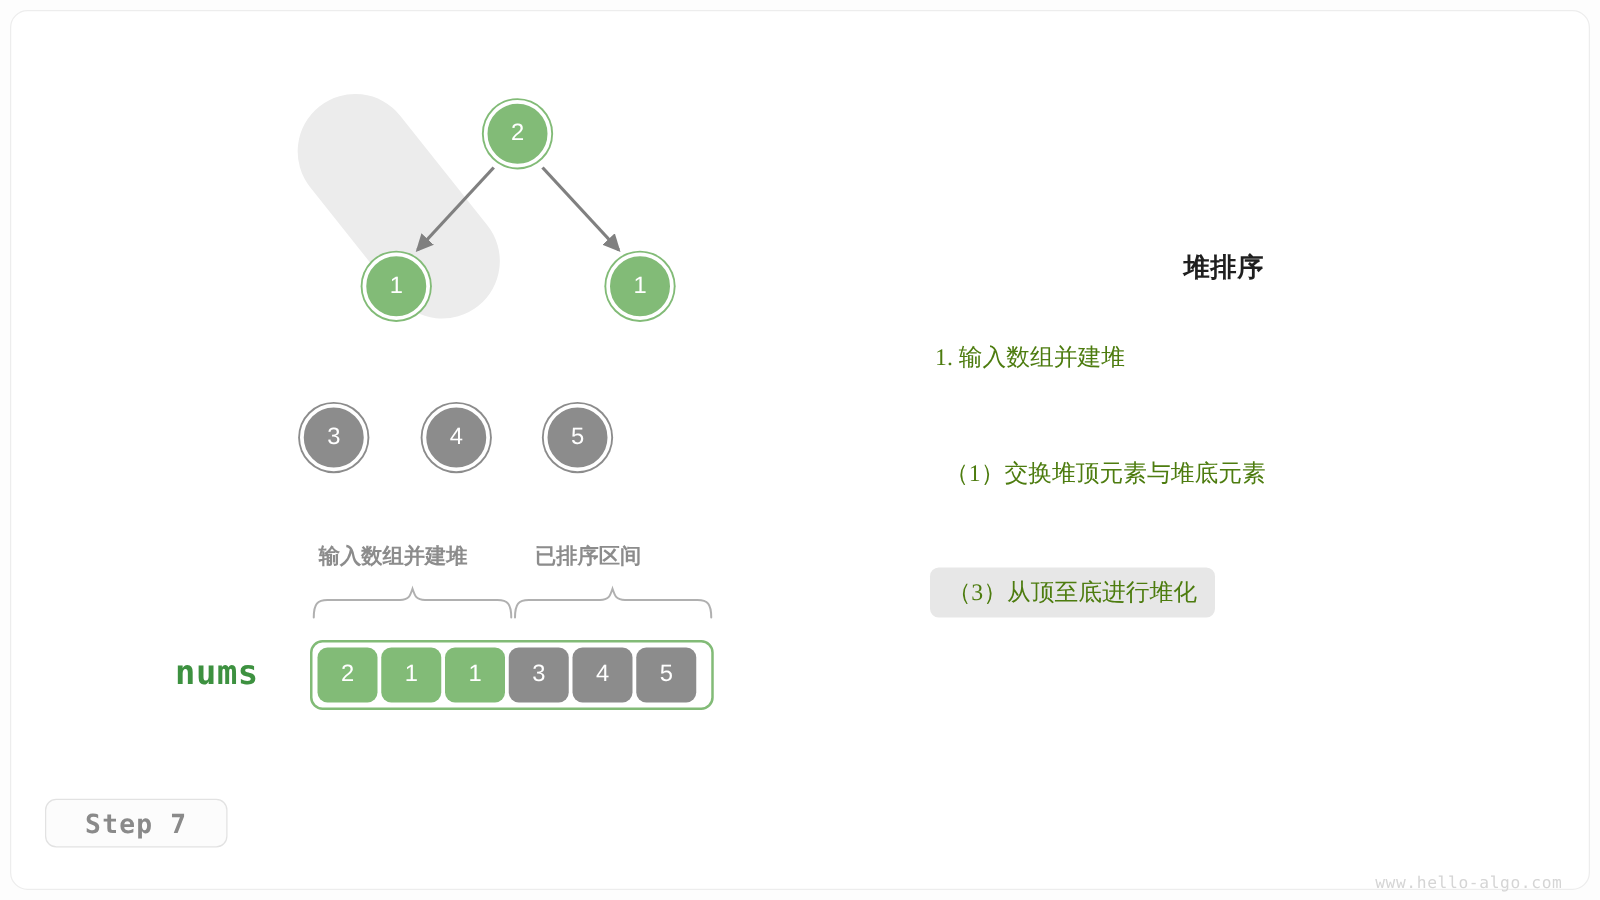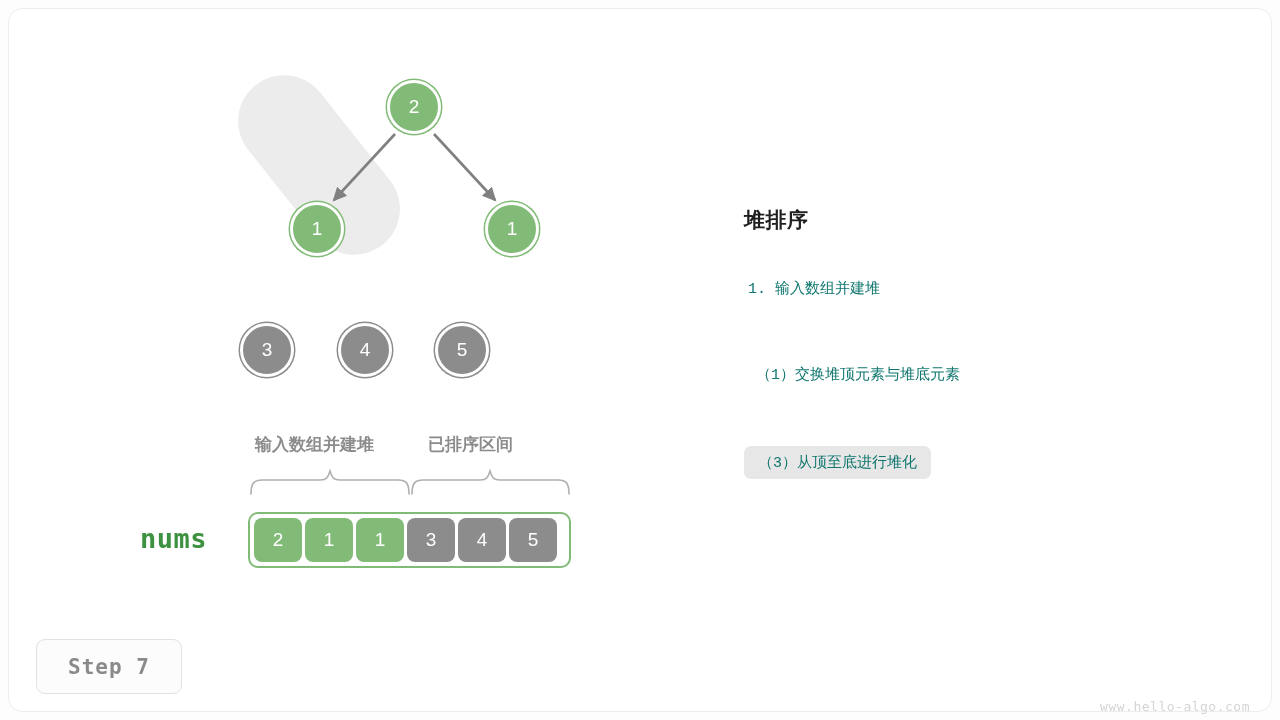--- a/index.html
+++ b/index.html
@@ -122,48 +122,49 @@
     position: absolute;
     left: 744px;
     top: 200px;
     width: 470px;
   }
   .panel-title {
     font-size: 21px;
     font-weight: bold;
     color: #1f1f1f;
     font-family: "DejaVu Sans", "Liberation Sans", sans-serif;
-    margin: 6px 0 40px 0;
+    margin: 0 0 40px 0;
     letter-spacing: 0.5px;
+    text-align: center;
   }
   .panel-item {
-    font-size: 15px;
-    color: #0f766e;
-    font-family: Liberation Mono, monospace;
+    font-size: 19px;
+    color: #4d7c0f;
+    font-family: Liberation Serif, serif;
     margin-bottom: 17px;
     white-space: nowrap;
     display: inline-block;
     padding: 5px 4px;
     border-radius: 7px;
   }
   .panel-item.indent { margin-left: 8px; margin-top: 40px; }
   .panel-item.active {
     background: #e7e7e7;
     padding: 7px 14px;
     margin-left: 0px;
   }
   .panel-row { display: block; }
 
   
   .step-badge {
     position: absolute;
     left: 36px;
     top: 639px;
     width: 146px;
-    height: 55px;
+    height: 39px;
     border: 1px solid #e2e2e2;
     border-radius: 9px;
     background: #fcfcfc;
     display: flex;
     align-items: center;
     justify-content: center;
     font-family: "DejaVu Sans Mono", "Liberation Mono", monospace;
     font-weight: bold;
     font-size: 21px;
     color: #8a8a8a;

